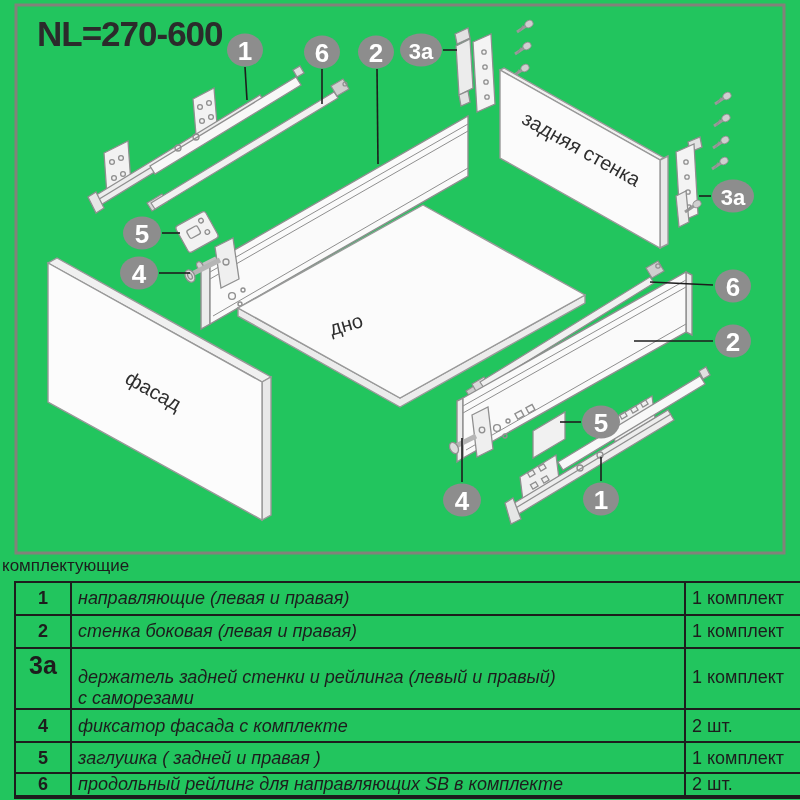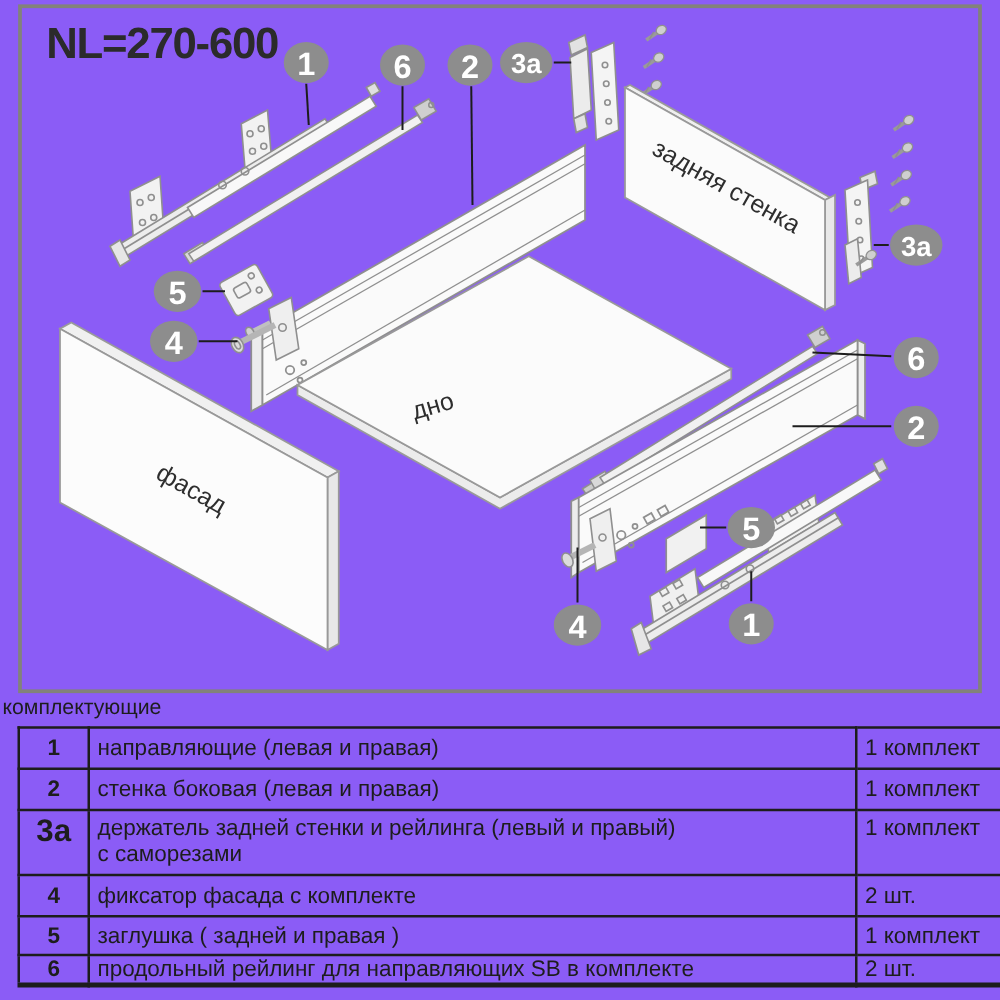--- a/index.html
+++ b/index.html
@@ -1,33 +1,33 @@
 <!DOCTYPE html>
 <html><head>
 <meta charset="utf-8">
 <style>
   html,body{margin:0;padding:0;background:#ffffff;}
-  .page{position:relative;width:800px;height:800px;background:#8b5cf6;overflow:hidden;
+  .page{position:relative;width:800px;height:800px;background:#22c55e;overflow:hidden;
         font-family:"Liberation Sans",sans-serif;color:#1d1d1d;}
   svg{position:absolute;top:0;left:0;display:block;}
   .caption{position:absolute;left:2px;top:556px;font-size:17px;font-weight:normal;color:#1d1d1d;}
   table.parts{position:absolute;left:14px;top:581px;width:773px;border-collapse:collapse;
               table-layout:fixed;border:2px solid #1d1d1d;border-bottom:4px solid #1d1d1d;}
   table.parts td{border:2px solid #1d1d1d;padding:0 6px;vertical-align:middle;
                  font-size:18px;color:#1d1d1d;line-height:1.15;}
   td.num{width:42px;text-align:center;font-weight:bold;font-size:29px;padding:0;line-height:1;}
-  td.name{width:600px;white-space:pre-line;}
+  td.name{width:600px;white-space:pre-line;font-style:italic;}
   td.qty{width:109px;}
   tr.row-1,tr.row-2,tr.row-4{height:33px;}
   tr.row-5{height:31px;}
   tr.row-6{height:23px;}
   tr.row-3a{height:52px;}
   tr.row-3a td{vertical-align:top;}
   tr.row-3a td.num{font-size:25px;padding-top:2px;}
-  tr.row-3a td.qty,tr.row-3a td.name{padding-top:3px;}
+  tr.row-3a td.qty,tr.row-3a td.name{padding-top:18px;}
   .co-text{font-weight:bold;fill:#ffffff;}
 </style>
 </head>
 <body>
 
 <div class="page">
 
 <svg width="800" height="560" viewBox="0 0 800 560">
   <defs>
     <g id="screw">

